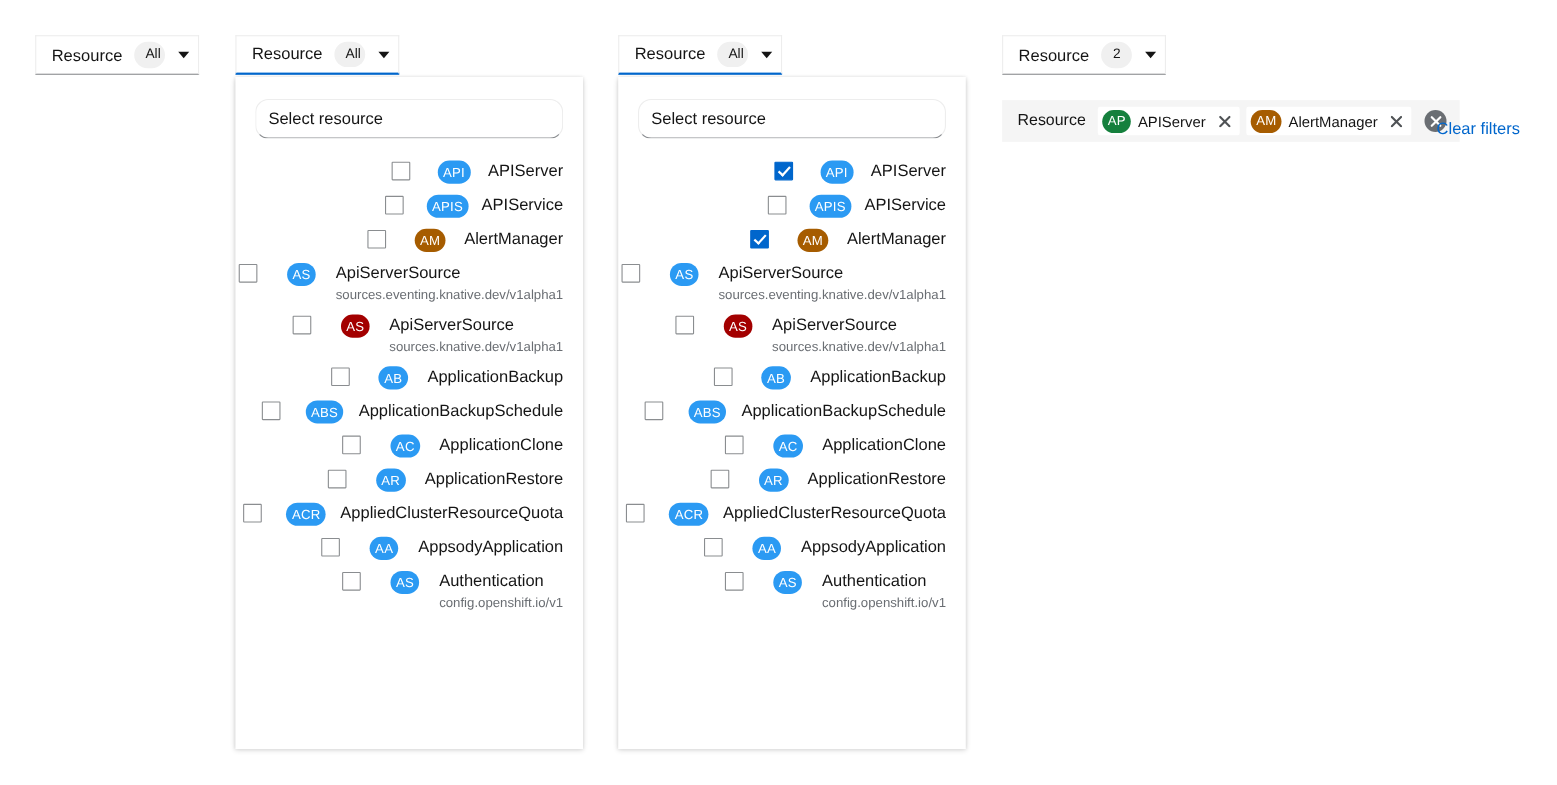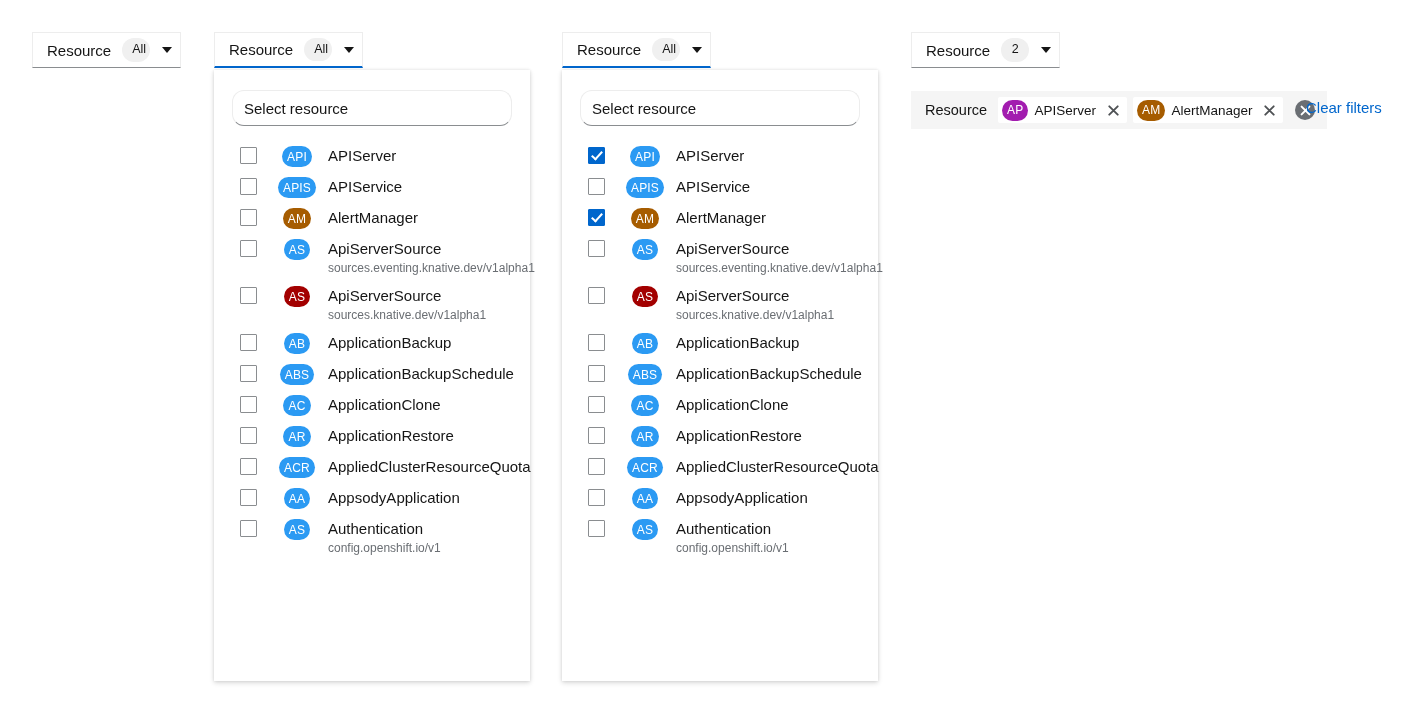--- a/index.html
+++ b/index.html
@@ -75,20 +75,21 @@
   }
   .search-input::placeholder { color: #151515; opacity: 1; }
 
   .opt-list { margin: 15px 0 0; padding: 0; list-style: none; }
   .opt {
     display: flex;
     align-items: flex-start;
     padding: 5px 0 5px 8px;
     min-height: 30px;
     cursor: pointer;
+    justify-content: flex-end;
   }
   .cb {
     flex: 0 0 auto;
     width: 17px; height: 17px;
     margin-top: 1px;
     border: 1px solid #8a8d90;
     background: #fff;
     border-radius: 1px;
     position: relative;
     cursor: pointer;
@@ -440,21 +441,21 @@
   <div class="toggle" style="left:911px; top:32px; width:149px;">
     <span class="toggle-label">Resource</span>
     <span class="toggle-badge">2</span>
     <span class="caret"></span>
   </div>
 
   <div class="chip-group" id="chip-group" style="left:911px; top:91px;">
     <span class="chip-group-label">Resource</span>
     <div id="chips" style="display:flex;align-items:center;">
         <div class="chip">
-          <span class="rbadge" style="background: #a21caf;">AP</span>
+          <span class="rbadge" style="background: #15803d;">AP</span>
           <span class="chip-text">APIServer</span>
           <span class="chip-close">
             <svg width="11" height="11" viewBox="0 0 11 11" aria-hidden="true">
               <path d="M1.3 1.3 L9.7 9.7 M9.7 1.3 L1.3 9.7" stroke="#4f5255" stroke-width="1.9" stroke-linecap="round"></path>
             </svg>
           </span>
         </div>
         <div class="chip">
           <span class="rbadge" style="background: rgb(166, 92, 0);">AM</span>
           <span class="chip-text">AlertManager</span>
@@ -465,15 +466,15 @@
           </span>
         </div>
       </div>
     <div class="clear-all-btn">
       <svg width="11" height="11" viewBox="0 0 11 11" aria-hidden="true">
         <path d="M1.6 1.6 L9.4 9.4 M9.4 1.6 L1.6 9.4" stroke="#ffffff" stroke-width="2" stroke-linecap="round"></path>
       </svg>
     </div>
   </div>
 
-  <div class="clear-link" style="left:1306px; top:99px;">Clear filters</div>
+  <div class="clear-link" style="left:1306px; top:109px;">Clear filters</div>
 
 </div>
 
 </body></html>

